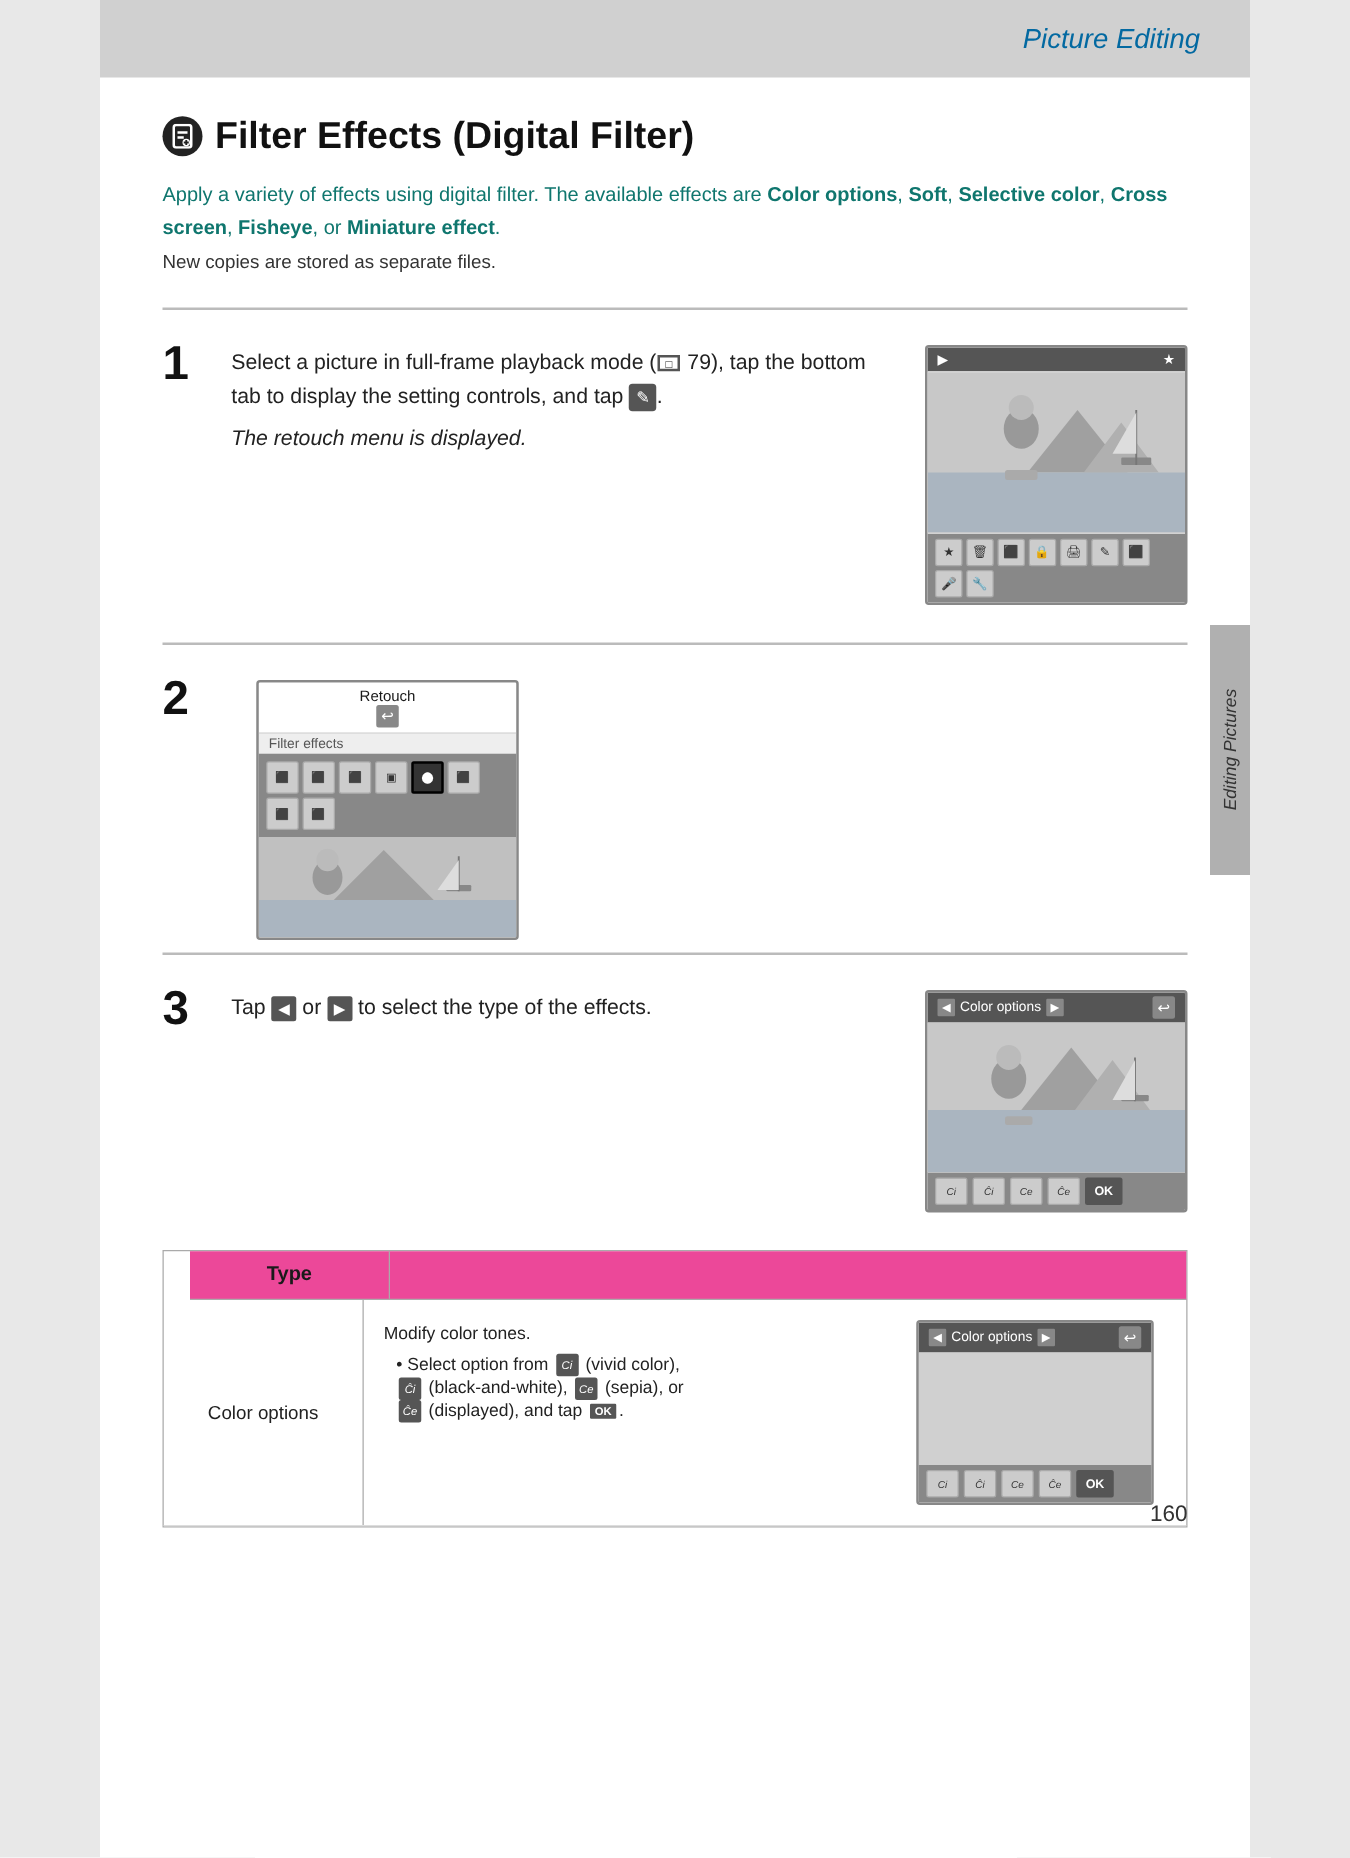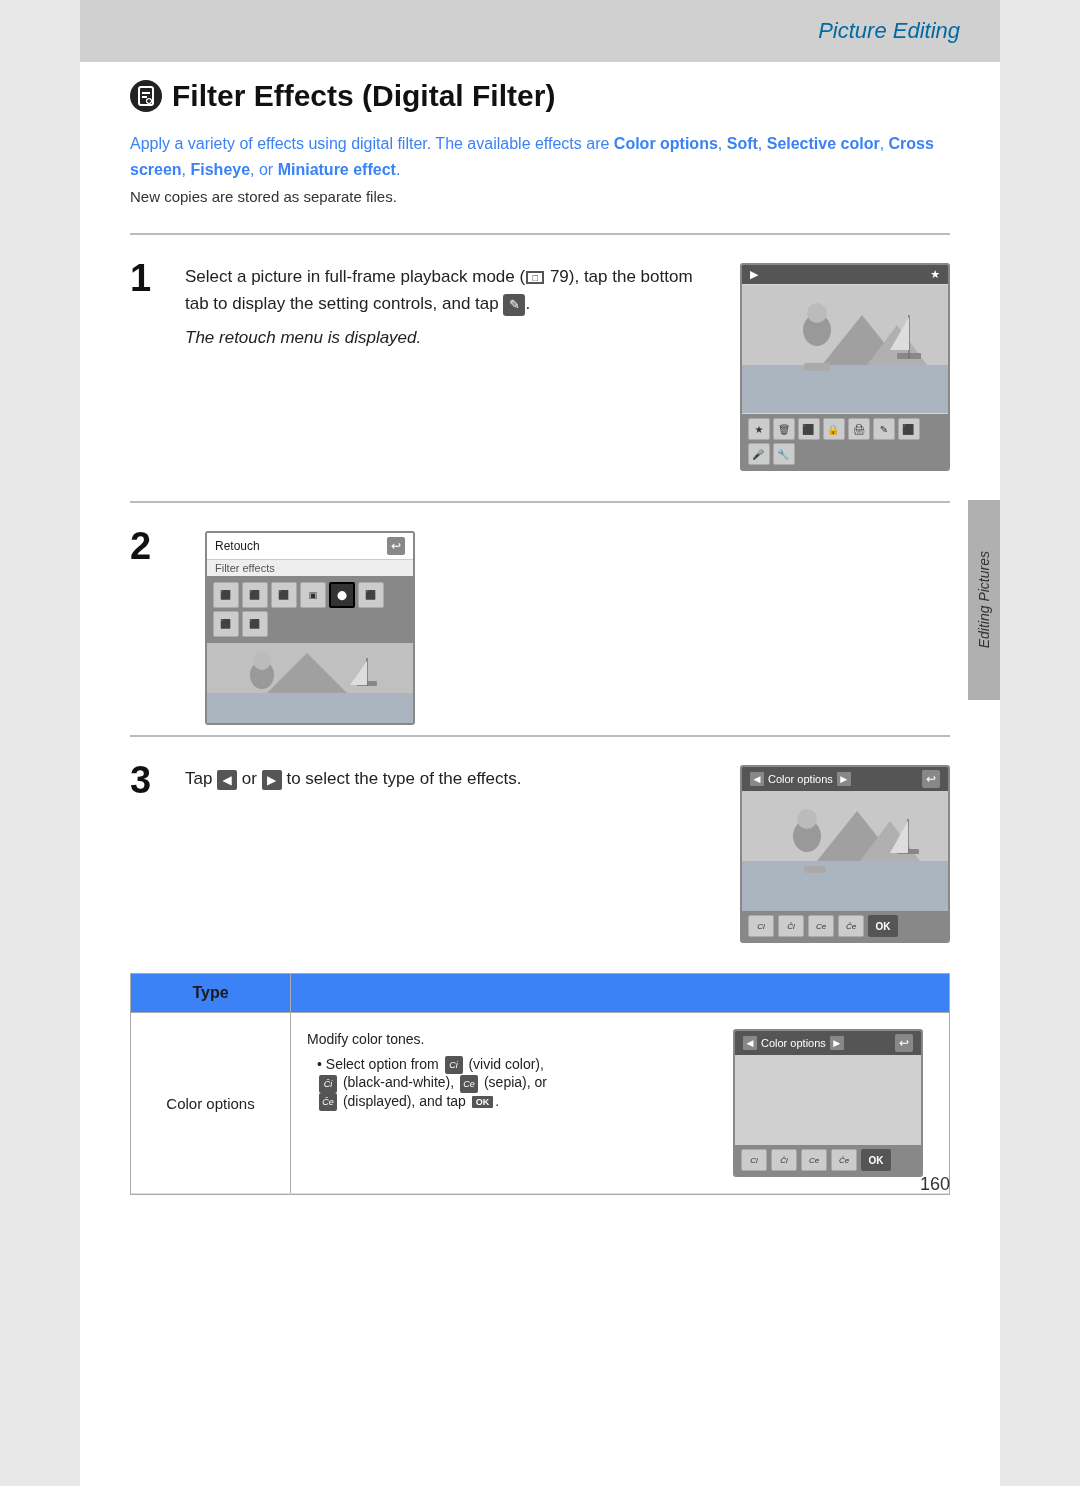--- a/index.html
+++ b/index.html
@@ -47,21 +47,21 @@
     .side-tab-text {
       writing-mode: vertical-rl;
       transform: rotate(180deg);
       font-size: 14px;
       color: #333;
       font-style: italic;
       white-space: nowrap;
     }
     
     .content {
-      padding: 17px 50px 30px 50px;
+      padding: 30px 50px 30px 50px;
       position: relative;
     }
     
     .section-title {
       display: flex;
       align-items: center;
       margin-bottom: 14px;
     }
     .filter-icon {
       width: 32px;
@@ -76,21 +76,21 @@
     }
     .main-heading {
       font-size: 30px;
       font-weight: bold;
       color: #111;
     }
     .intro-text {
       font-size: 16px;
       line-height: 1.6;
       margin-bottom: 6px;
-      color: #3b82f6;
+      color: #0f766e;
       margin-top: 18px;
     }
     .intro-text b {
       font-weight: bold;
     }
     .note-text {
       font-size: 15px;
       color: #333;
       margin-bottom: 28px;
     }
@@ -182,20 +182,21 @@
       overflow: hidden;
     }
     .retouch-header {
       background: #fff;
       padding: 4px 8px;
       display: flex;
       justify-content: space-between;
       align-items: center;
       font-size: 12px;
       border-bottom: 1px solid #ccc;
+      flex-direction: column;
     }
     .retouch-label {
       font-size: 11px;
       color: #555;
       padding: 2px 8px;
       background: #eee;
     }
     .retouch-icons {
       padding: 6px;
       display: flex;
@@ -298,22 +299,23 @@
       border-radius: 2px;
     }
     
     .table-container {
       margin-top: 20px;
       border: 1px solid #aaa;
       width: 100%;
     }
     .table-header {
       display: flex;
-      background: #3b82f6;
+      background: #ec4899;
       border-bottom: 1px solid #aaa;
+      margin-left: 21px;
     }
     .th-type {
       width: 160px;
       padding: 10px 16px;
       font-weight: bold;
       font-size: 16px;
       text-align: center;
       border-right: 1px solid #aaa;
     }
     .th-desc {

